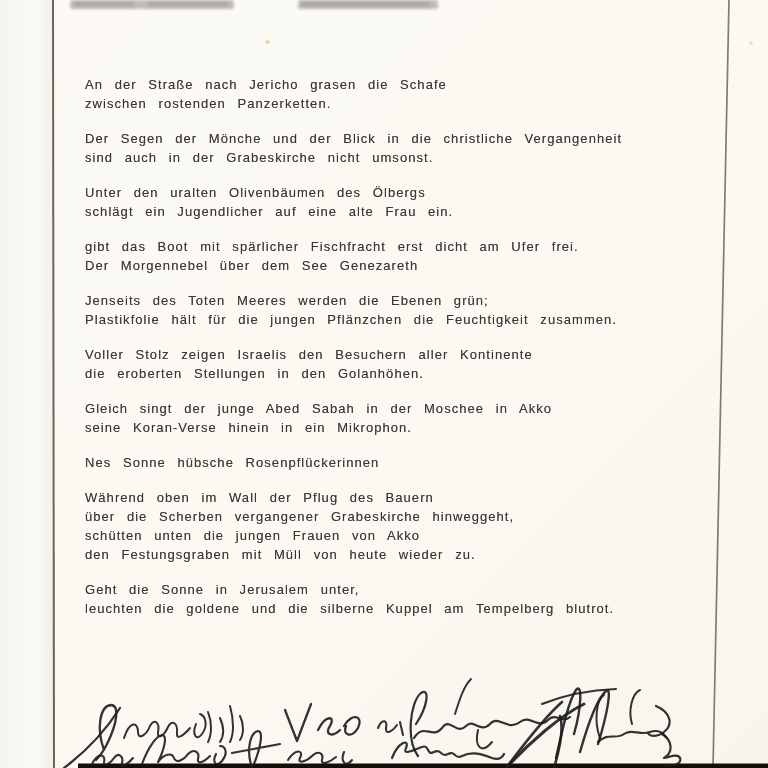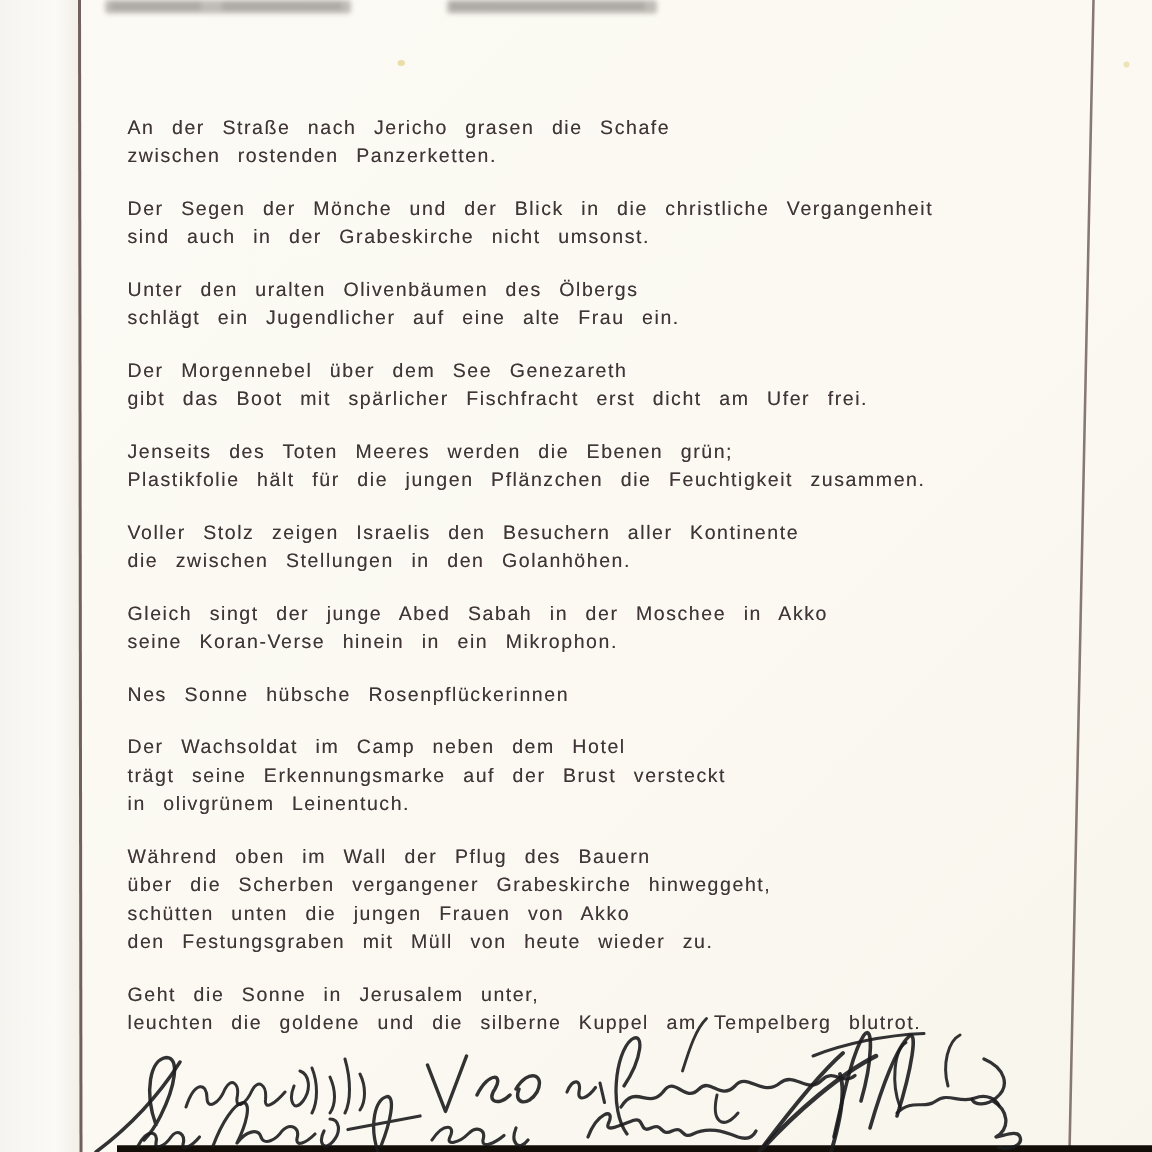--- a/index.html
+++ b/index.html
@@ -81,42 +81,37 @@
     </div>
     <div class="stanza">
       <div class="line">Der Segen der Mönche und der Blick in die christliche Vergangenheit</div>
       <div class="line">sind auch in der Grabeskirche nicht umsonst.</div>
     </div>
     <div class="stanza">
       <div class="line">Unter den uralten Olivenbäumen des Ölbergs</div>
       <div class="line">schlägt ein Jugendlicher auf eine alte Frau ein.</div>
     </div>
     <div class="stanza">
+      <div class="line">gibt das Boot mit spärlicher Fischfracht erst dicht am Ufer frei.</div>
       <div class="line">Der Morgennebel über dem See Genezareth</div>
-      <div class="line">gibt das Boot mit spärlicher Fischfracht erst dicht am Ufer frei.</div>
     </div>
     <div class="stanza">
       <div class="line">Jenseits des Toten Meeres werden die Ebenen grün;</div>
       <div class="line">Plastikfolie hält für die jungen Pflänzchen die Feuchtigkeit zusammen.</div>
     </div>
     <div class="stanza">
       <div class="line">Voller Stolz zeigen Israelis den Besuchern aller Kontinente</div>
-      <div class="line">die zwischen Stellungen in den Golanhöhen.</div>
+      <div class="line">die eroberten Stellungen in den Golanhöhen.</div>
     </div>
     <div class="stanza">
       <div class="line">Gleich singt der junge Abed Sabah in der Moschee in Akko</div>
       <div class="line">seine Koran-Verse hinein in ein Mikrophon.</div>
     </div>
     <div class="stanza">
       <div class="line">Nes Sonne hübsche Rosenpflückerinnen</div>
-    </div>
-    <div class="stanza">
-      <div class="line">Der Wachsoldat im Camp neben dem Hotel</div>
-      <div class="line">trägt seine Erkennungsmarke auf der Brust versteckt</div>
-      <div class="line">in olivgrünem Leinentuch.</div>
     </div>
     <div class="stanza">
       <div class="line">Während oben im Wall der Pflug des Bauern</div>
       <div class="line">über die Scherben vergangener Grabeskirche hinweggeht,</div>
       <div class="line">schütten unten die jungen Frauen von Akko</div>
       <div class="line">den Festungsgraben mit Müll von heute wieder zu.</div>
     </div>
     <div class="stanza">
       <div class="line">Geht die Sonne in Jerusalem unter,</div>
       <div class="line">leuchten die goldene und die silberne Kuppel am Tempelberg blutrot.</div>

